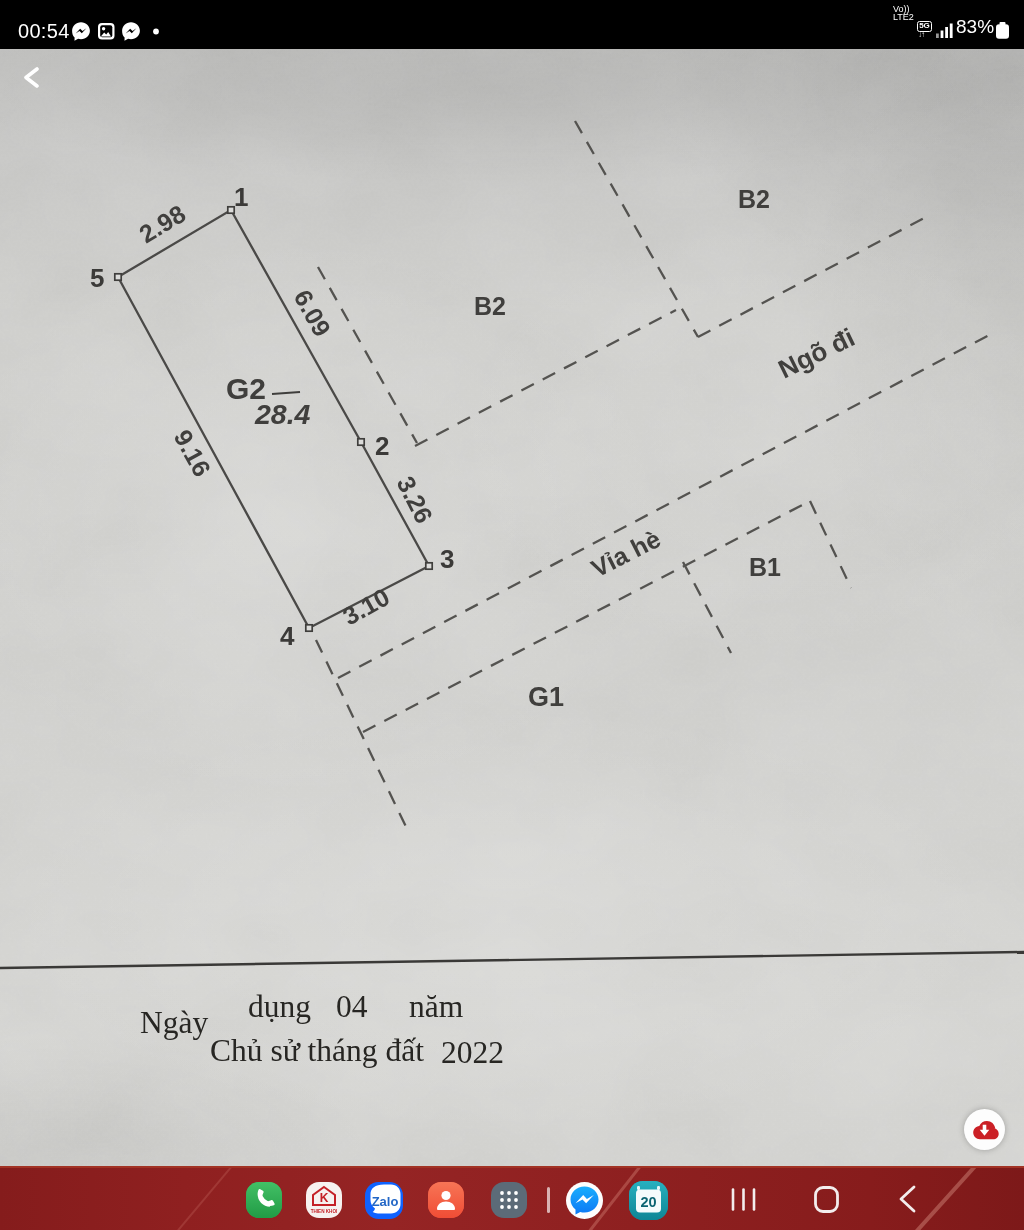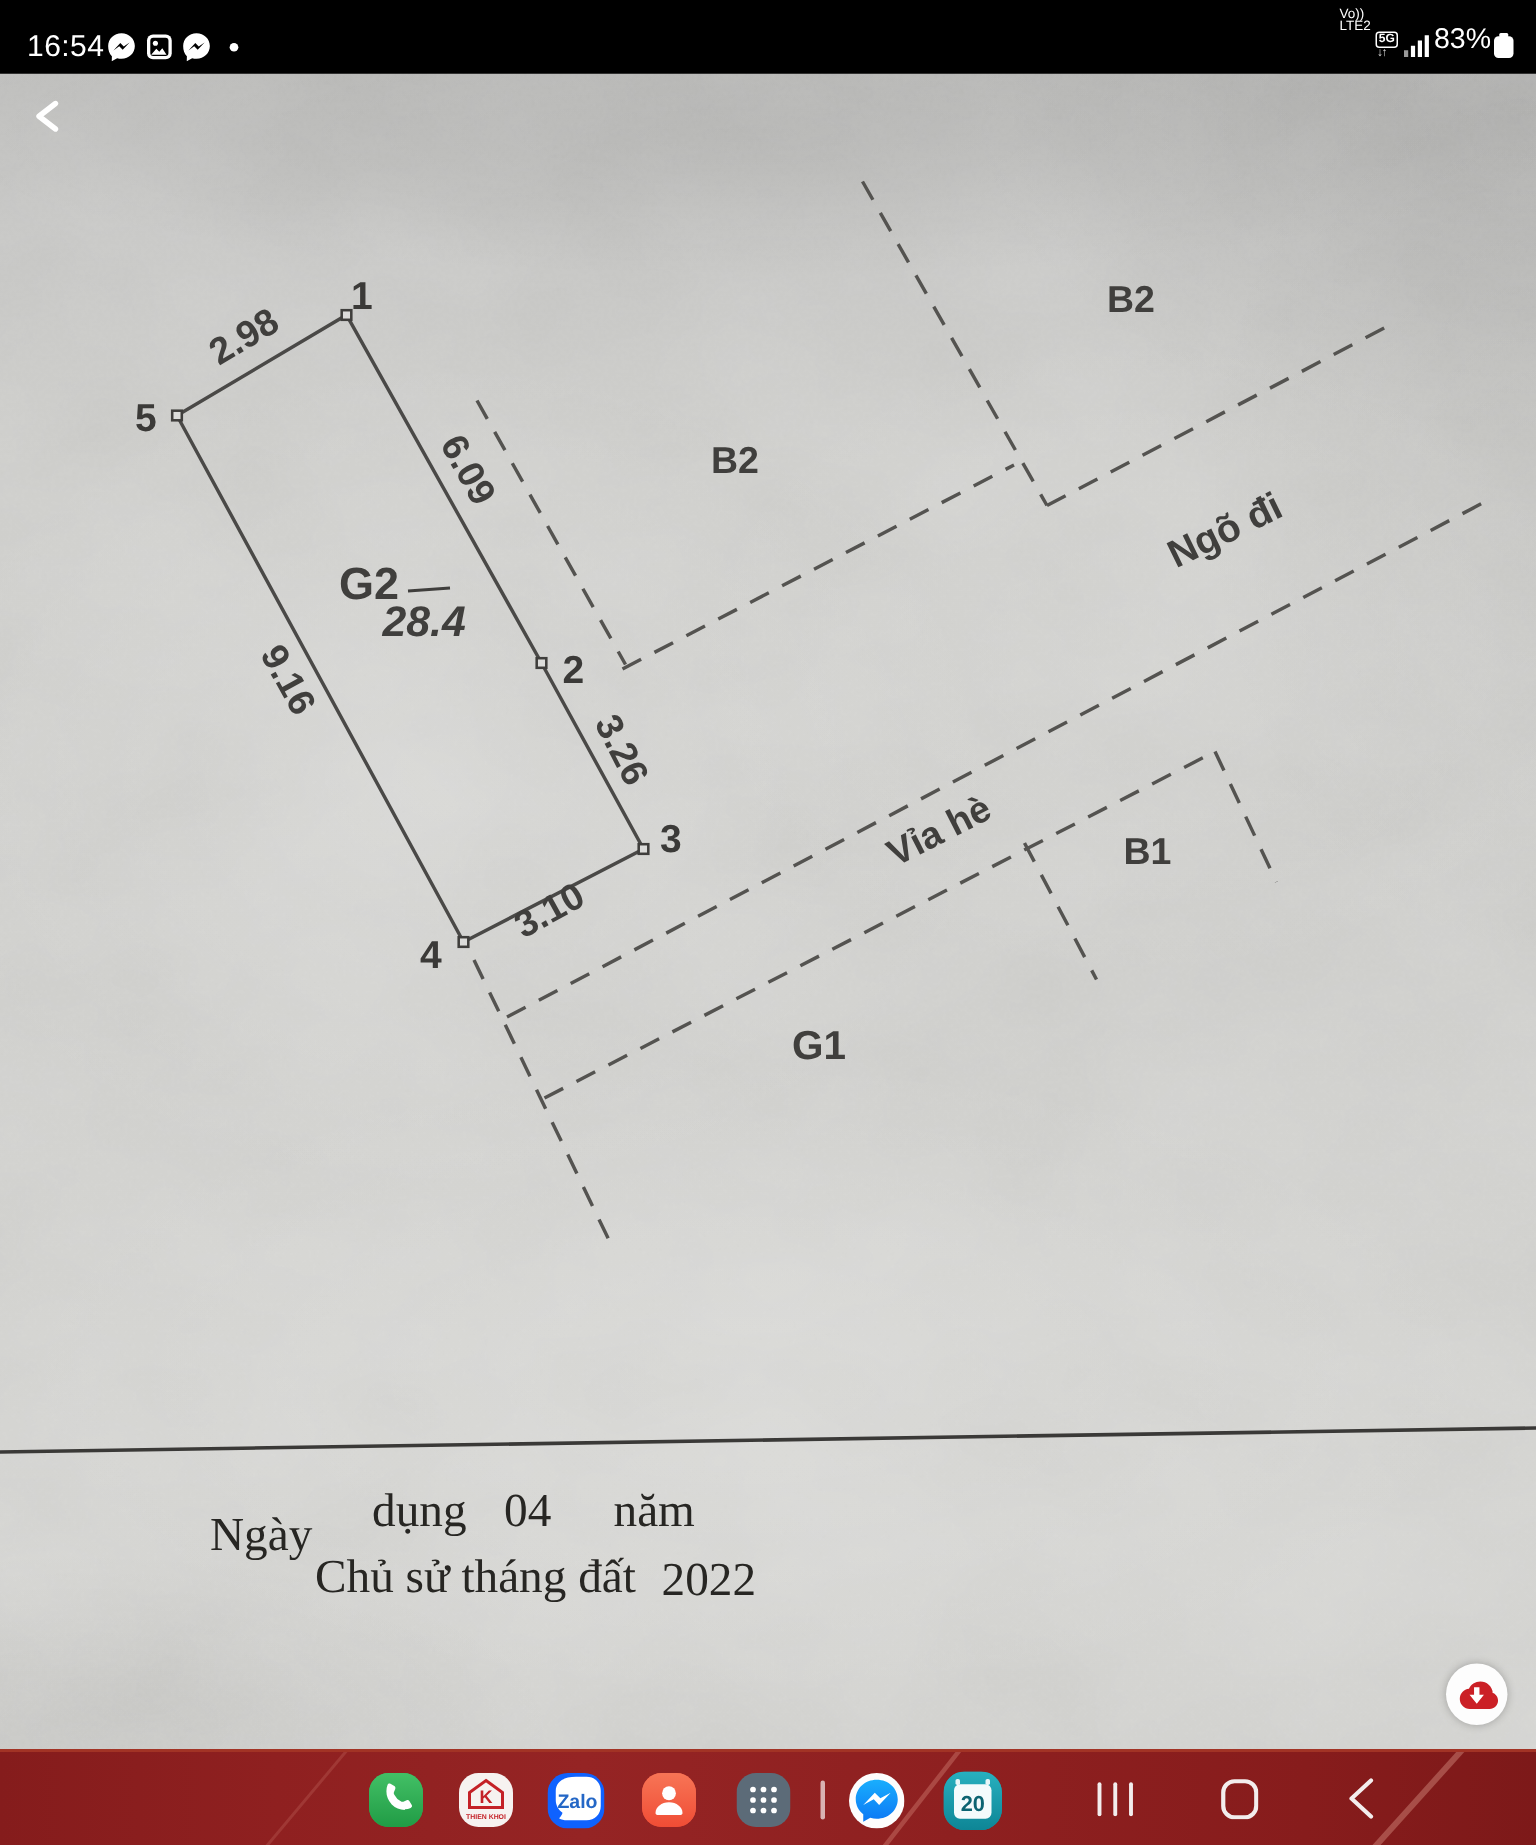--- a/index.html
+++ b/index.html
@@ -39,21 +39,21 @@
       <feComponentTransfer>
           <feFuncA type="linear" slope="0" intercept="1"></feFuncA>
         </feComponentTransfer>
     </filter>
   </defs>
   <rect width="1024" height="1119" filter="url(#pn)" style="mix-blend-mode:soft-light" opacity="0.38"></rect>
   <rect width="1024" height="1119" filter="url(#pg)" style="mix-blend-mode:soft-light" opacity="0.12"></rect>
 </svg>
 
 <div id="status">
-  <div id="time">16:54</div>
+  <div id="time">00:54</div>
   <svg style="position:absolute;left:71px;top:21px" width="100" height="20" viewBox="0 0 100 20">
     <path d="M10 1.2c5 0 8.9 3.8 8.9 8.5 0 4.7-3.9 8.5-8.9 8.5-1 0-2-.1-2.9-.4l-3.6 2
  .1-3.3C1.9 15 1.1 12.5 1.1 9.7c0-4.7 3.9-8.5 8.9-8.5z" fill="#fff"></path>
     <path d="M4.6 12.6l4.6-4.9 2.3 2.3 3.9-2.7-4.6 4.9-2.3-2.3z" fill="#000"></path>
     <rect x="27" y="2" width="16.5" height="16.5" rx="4" fill="#fff"></rect>
     <rect x="29.2" y="4.2" width="12.1" height="12.1" rx="2" fill="#000"></rect>
     <circle cx="32.6" cy="7.8" r="1.7" fill="#fff"></circle>
     <path d="M29.8 15.5l3.4-4 2 2 2-2.4 2.8 4.4z" fill="#fff"></path>
     <path d="M60 1.2c5 0 8.9 3.8 8.9 8.5 0 4.7-3.9 8.5-8.9 8.5-1 0-2-.1-2.9-.4l-3.6 2 .1-3.3c-1.7-1.5-2.5-4-2.5-6.8 0-4.7 3.9-8.5 8.9-8.5z" fill="#fff"></path>
     <path d="M54.6 12.6l4.6-4.9 2.3 2.3 3.9-2.7-4.6 4.9-2.3-2.3z" fill="#000"></path>

